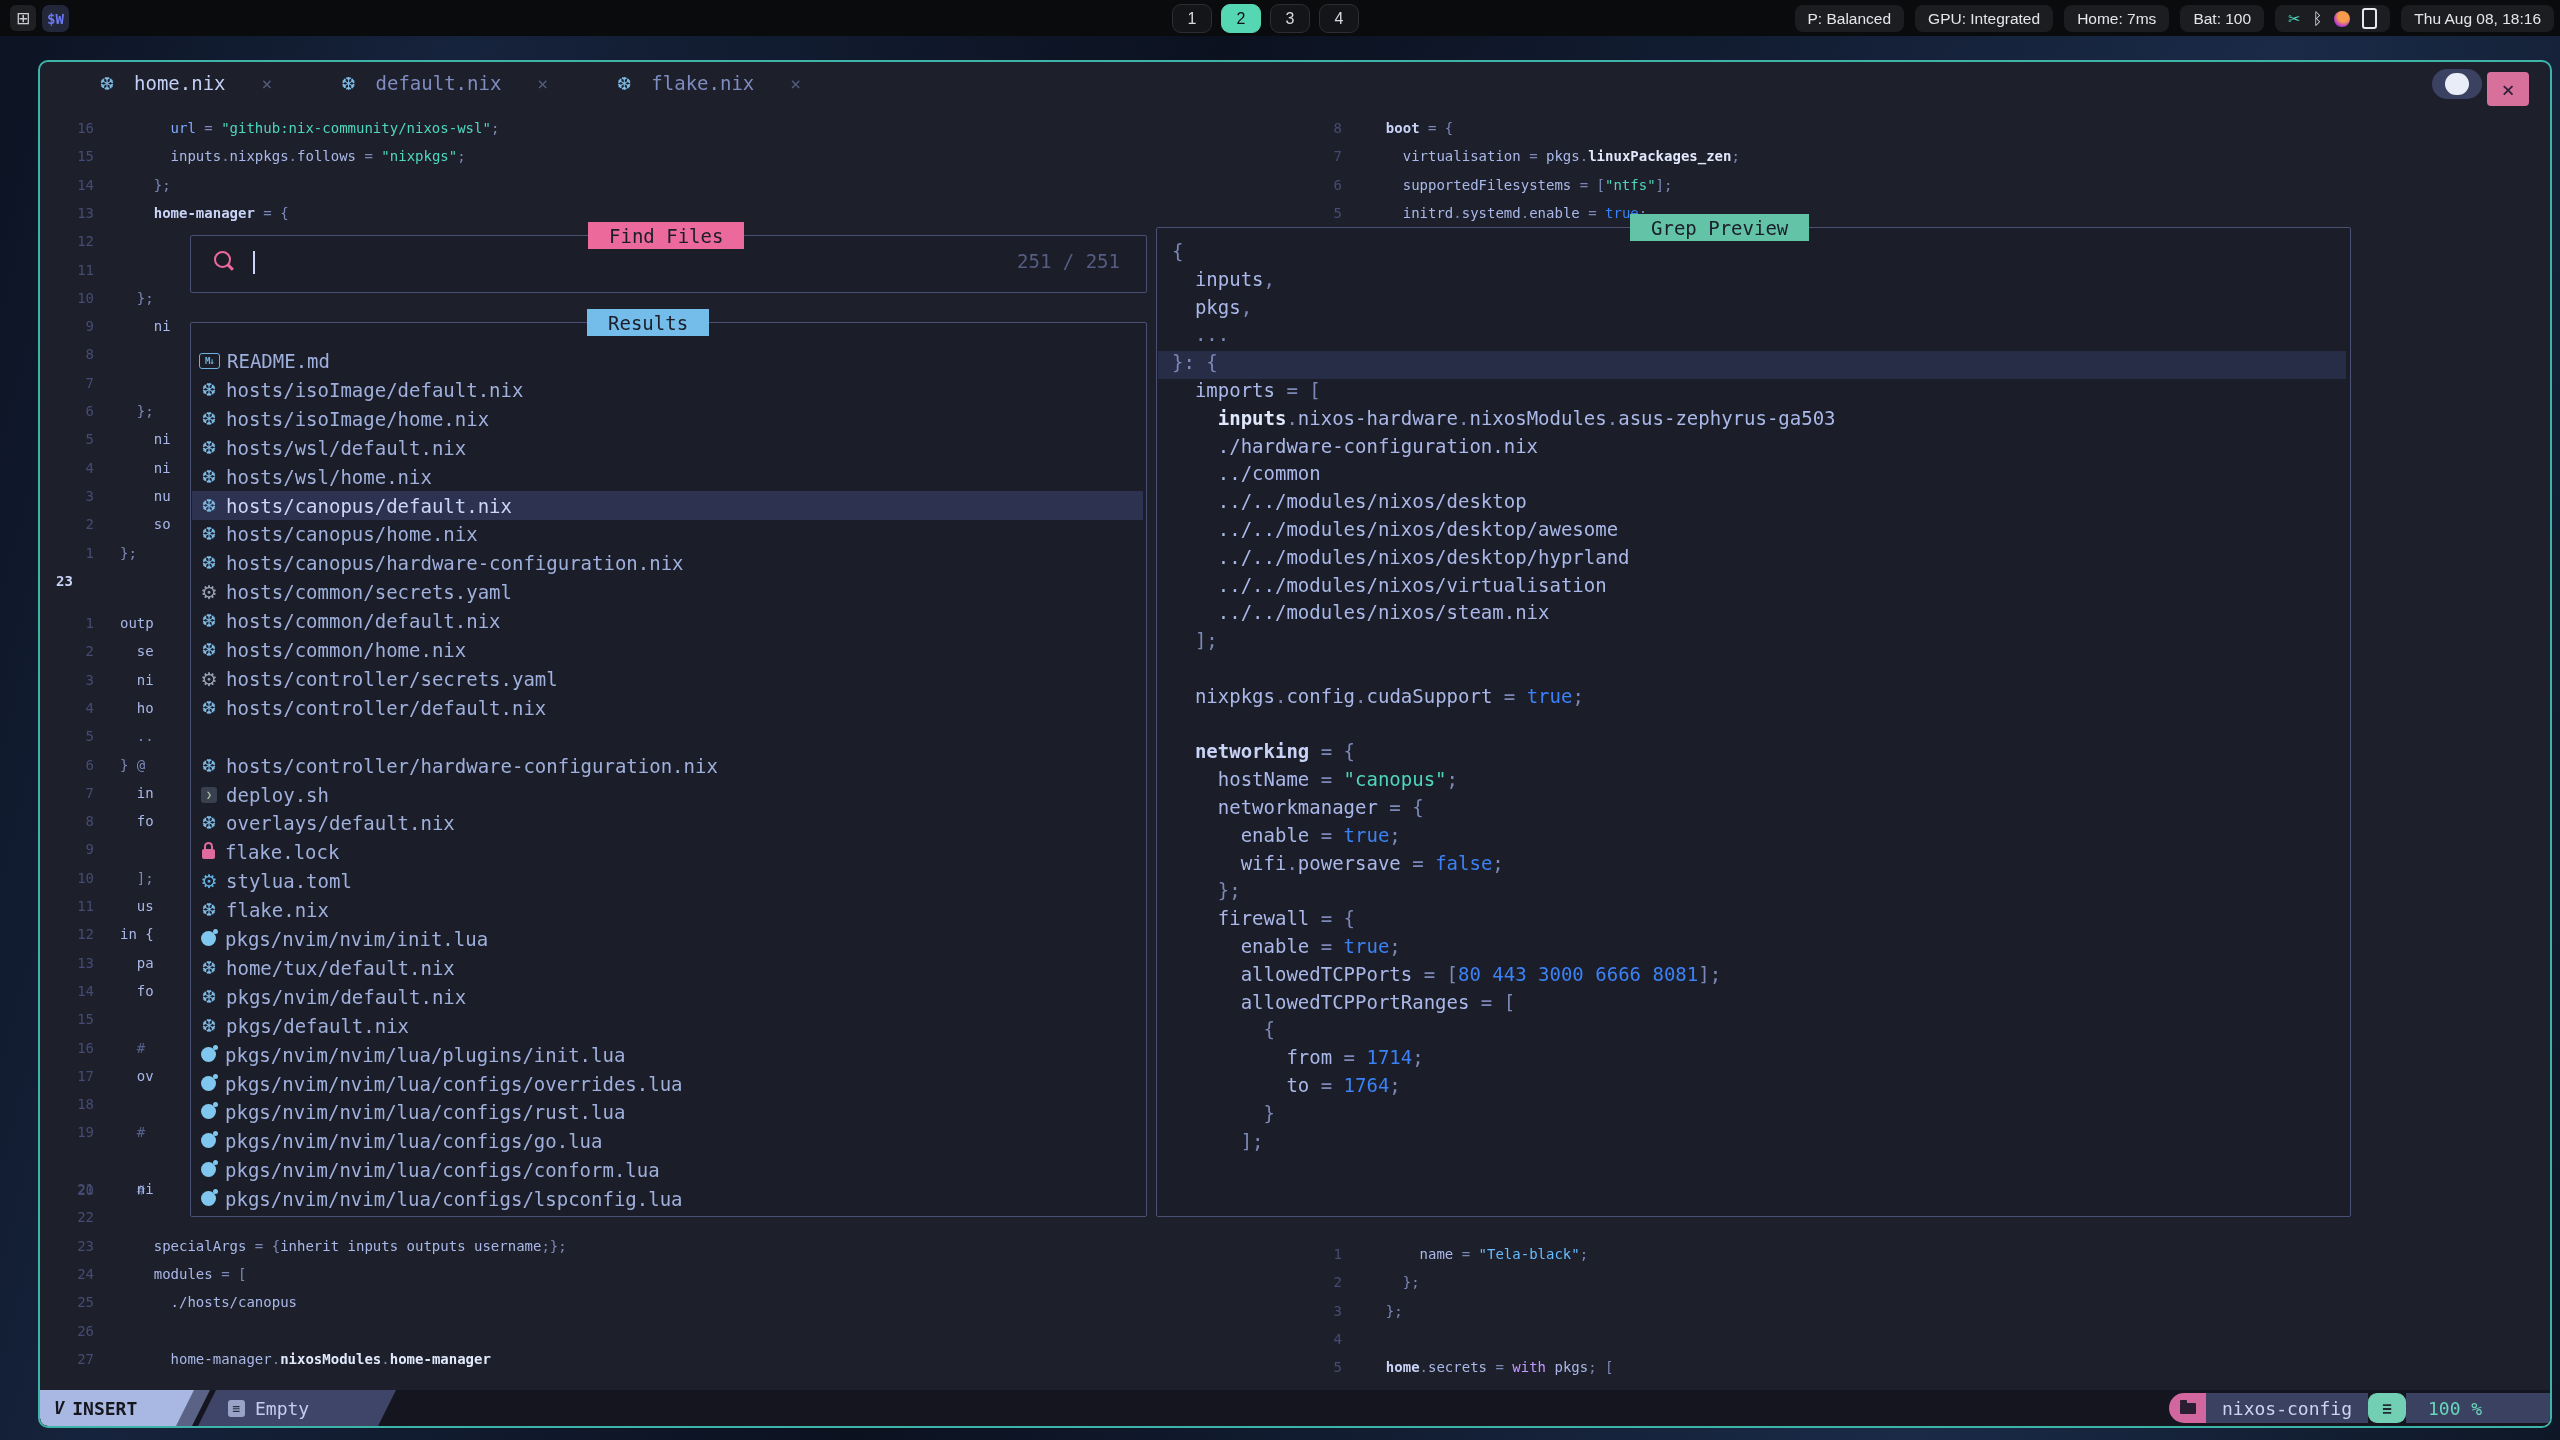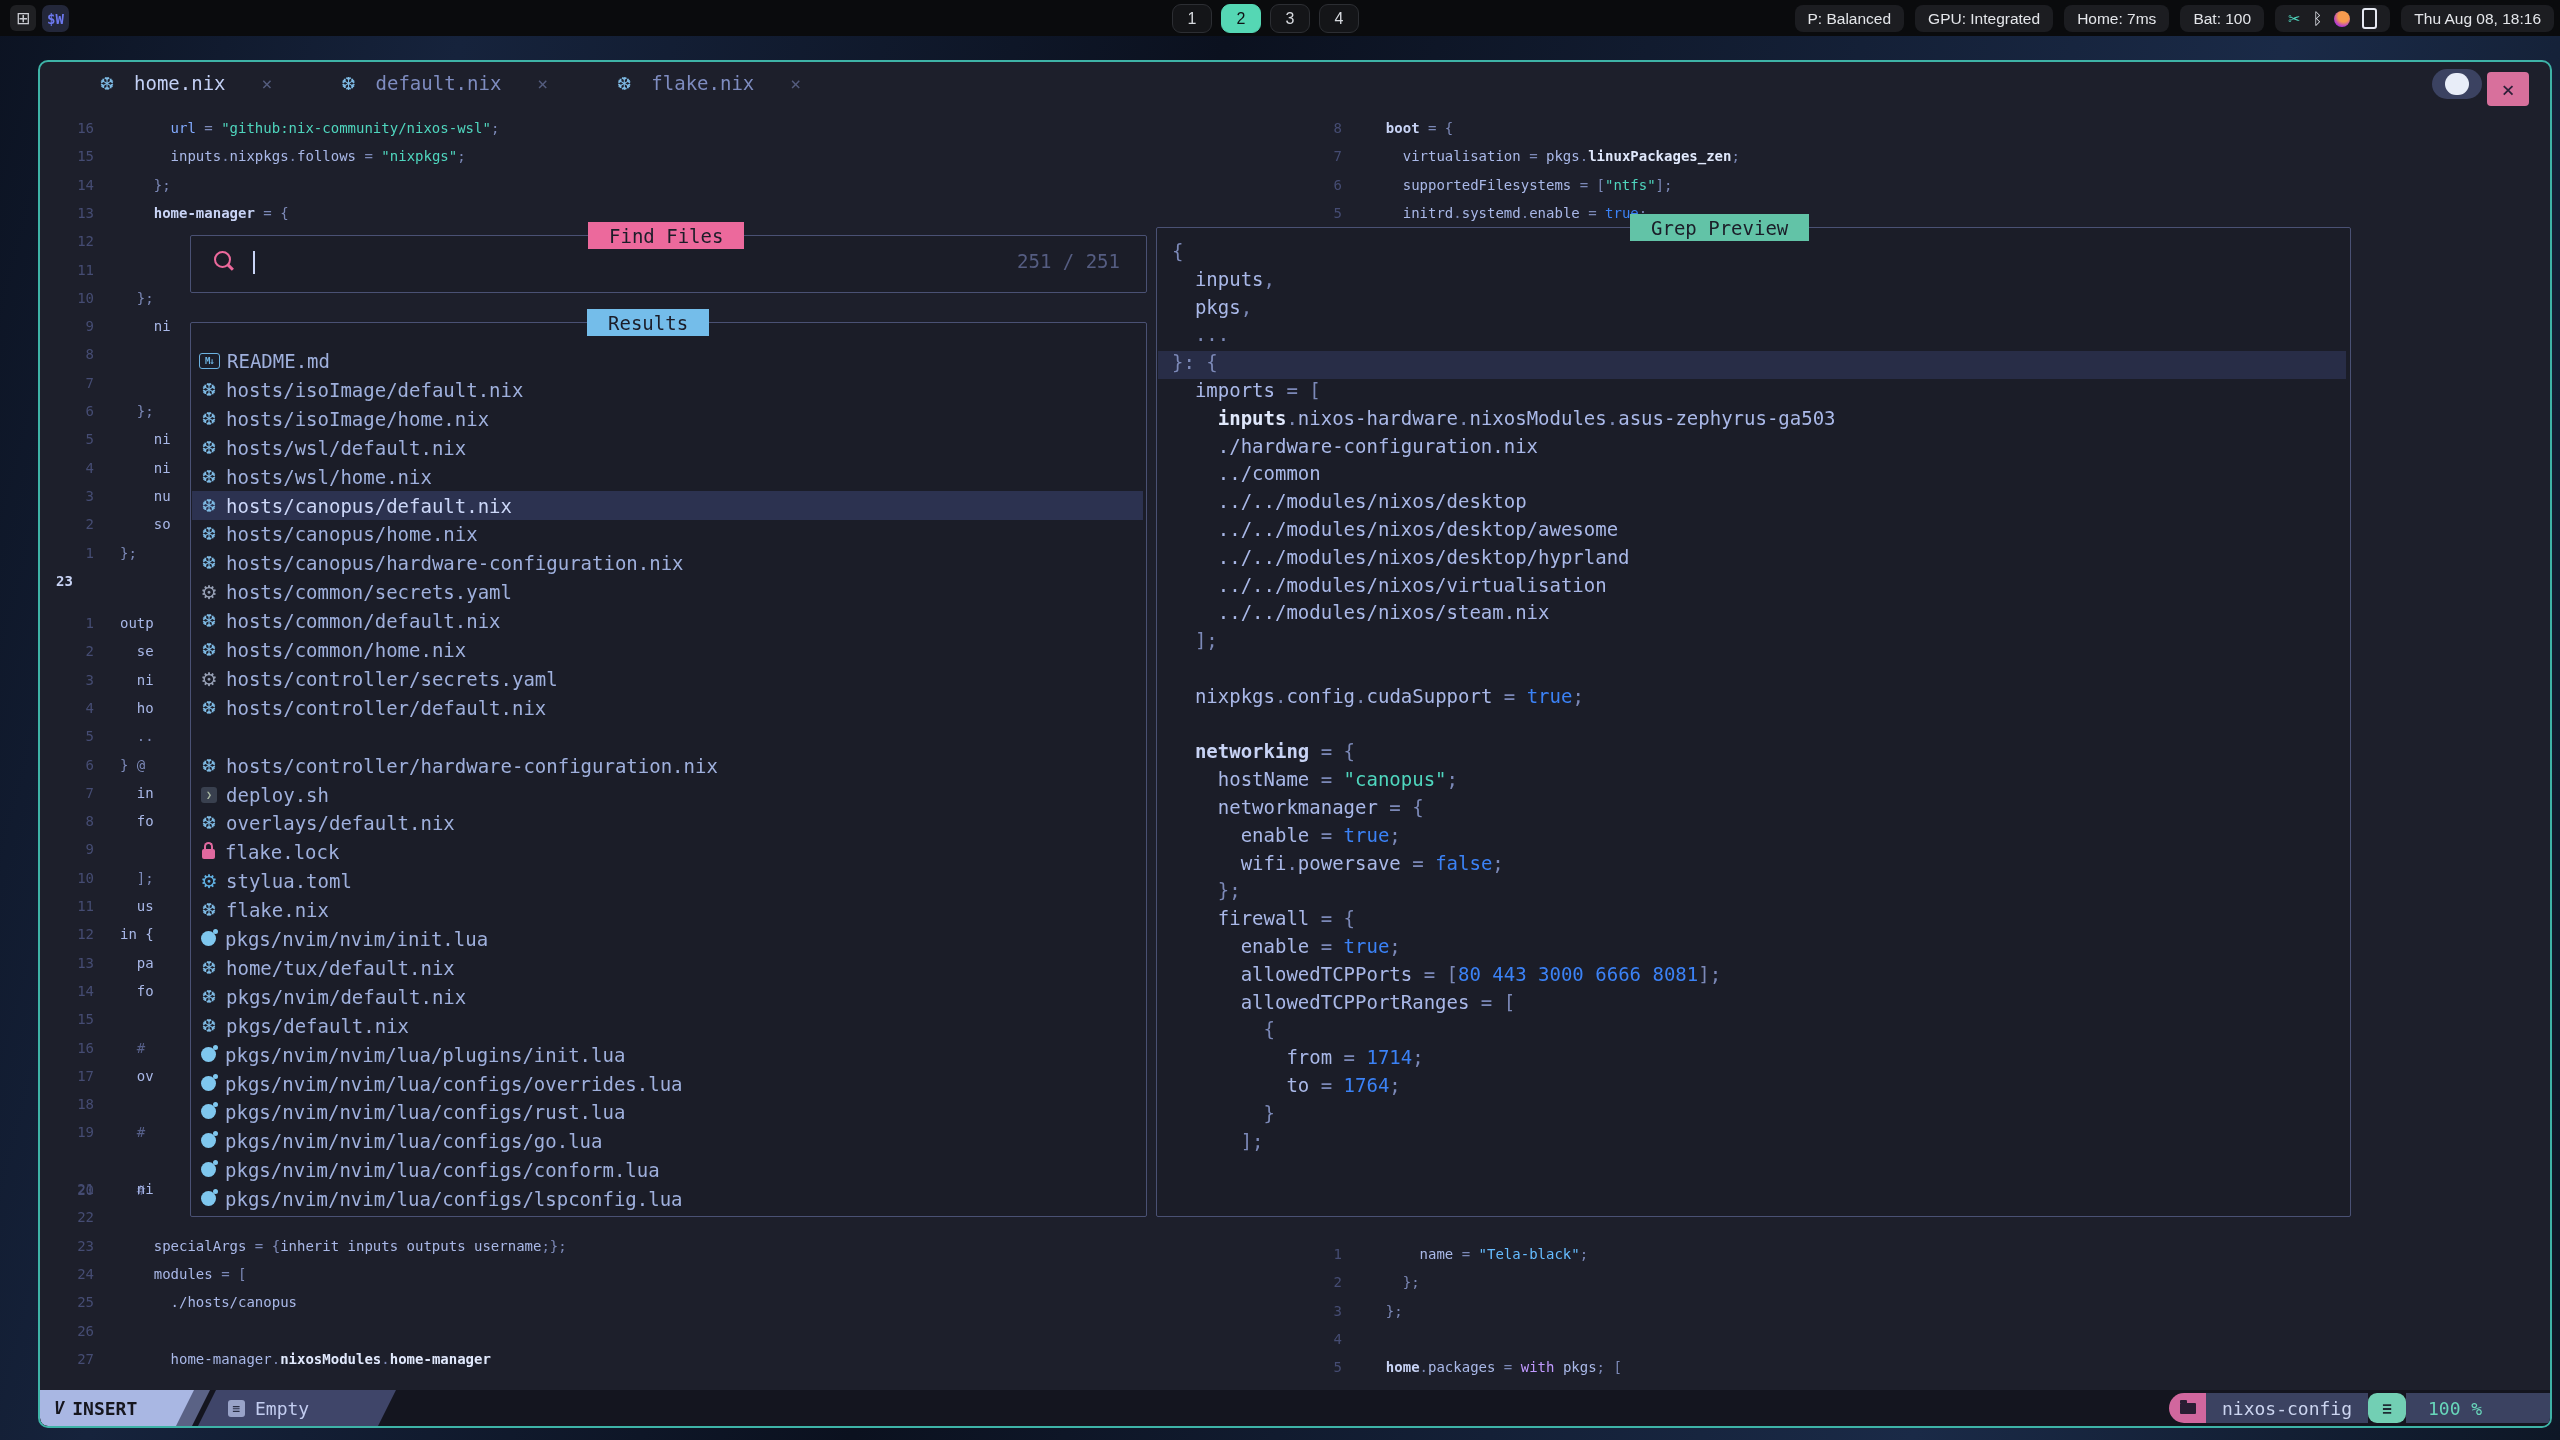--- a/index.html
+++ b/index.html
@@ -203,21 +203,21 @@
         <div class="crow" style="top: 0px;"><span class="gut" style="width: 50px;">8</span><span class="code" style="margin-left: 27px; padding-left: 2ch;"><span class="tk-b">boot</span><span class="tk-p"> = {</span></span></div>
         <div class="crow" style="top: 28px;"><span class="gut" style="width: 50px;">7</span><span class="code" style="margin-left: 27px; padding-left: 4ch;"><span class="tk-n">virtualisation</span><span class="tk-p"> = </span><span class="tk-n">pkgs</span><span class="tk-p">.</span><span class="tk-w">linuxPackages_zen</span><span class="tk-p">;</span></span></div>
         <div class="crow" style="top: 57px;"><span class="gut" style="width: 50px;">6</span><span class="code" style="margin-left: 27px; padding-left: 4ch;"><span class="tk-n">supportedFilesystems</span><span class="tk-p"> = [</span><span class="tk-s">"ntfs"</span><span class="tk-p">];</span></span></div>
         <div class="crow" style="top: 85px;"><span class="gut" style="width: 50px;">5</span><span class="code" style="margin-left: 27px; padding-left: 4ch;"><span class="tk-n">initrd</span><span class="tk-p">.</span><span class="tk-n">systemd</span><span class="tk-p">.</span><span class="tk-n">enable</span><span class="tk-p"> = </span><span class="tk-v">true</span><span class="tk-p">;</span></span></div>
       </div>
   <div class="pane" style="left: 1252px; top: 1184px; width: 1250px;">
         <div class="crow" style="top: 0px;"><span class="gut" style="width: 50px;">1</span><span class="code" style="margin-left: 27px; padding-left: 6ch;"><span class="tk-n">name</span><span class="tk-p"> = </span><span class="tk-s2">"Tela-black"</span><span class="tk-p">;</span></span></div>
         <div class="crow" style="top: 28px;"><span class="gut" style="width: 50px;">2</span><span class="code" style="margin-left: 27px; padding-left: 4ch;"><span class="tk-p">};</span></span></div>
         <div class="crow" style="top: 57px;"><span class="gut" style="width: 50px;">3</span><span class="code" style="margin-left: 27px; padding-left: 2ch;"><span class="tk-p">};</span></span></div>
         <div class="crow" style="top: 85px;"><span class="gut" style="width: 50px;">4</span><span class="code" style="margin-left: 27px; padding-left: 0ch;"></span></div>
-        <div class="crow" style="top: 113px;"><span class="gut" style="width: 50px;">5</span><span class="code" style="margin-left: 27px; padding-left: 2ch;"><span class="tk-b">home</span><span class="tk-p">.</span><span class="tk-n">packages</span><span class="tk-p"> = </span><span class="tk-kw">with</span><span class="tk-n"> pkgs</span><span class="tk-p">; [</span></span></div>
+        <div class="crow" style="top: 113px;"><span class="gut" style="width: 50px;">5</span><span class="code" style="margin-left: 27px; padding-left: 2ch;"><span class="tk-b">home</span><span class="tk-p">.</span><span class="tk-n">secrets</span><span class="tk-p"> = </span><span class="tk-kw">with</span><span class="tk-n"> pkgs</span><span class="tk-p">; [</span></span></div>
       </div>
 
   <div class="fbox" style="left:150px;top:173px;width:955px;height:56px;"></div>
   <div class="ftitle ft-pink" style="left:548px;top:160px;">Find Files</div>
   <div class="search-icon" style="left:174px;top:189px;"></div>
   <div class="caret" style="left:213px;top:189px;"></div>
   <div class="count" style="left:870px;top:188px;width:210px;text-align:right;">251 / 251</div>
 
   <div class="fbox" style="left:150px;top:260px;width:955px;height:893px;"></div>
   <div class="ftitle ft-blue" style="left:547px;top:247px;">Results</div>

